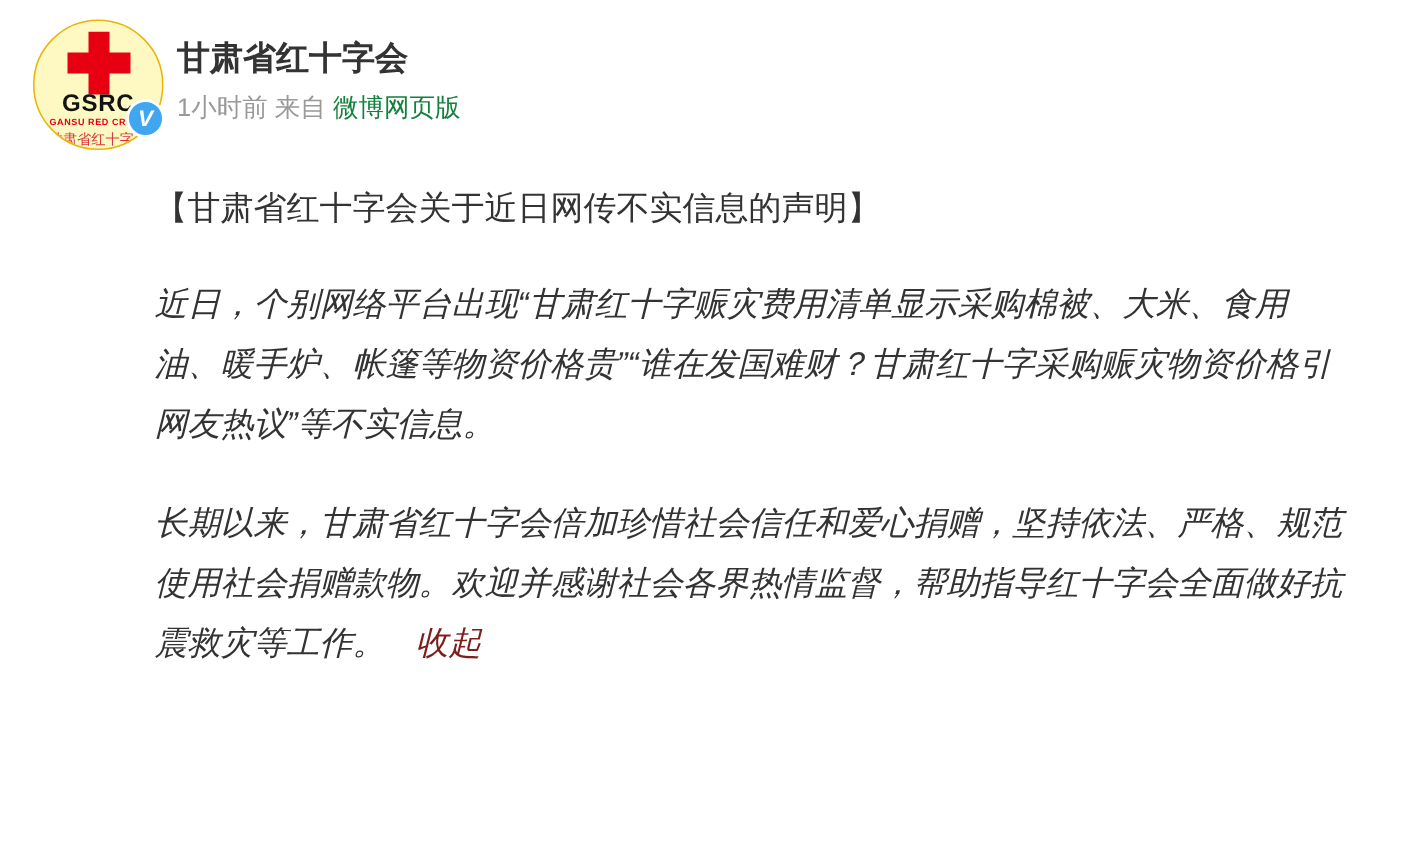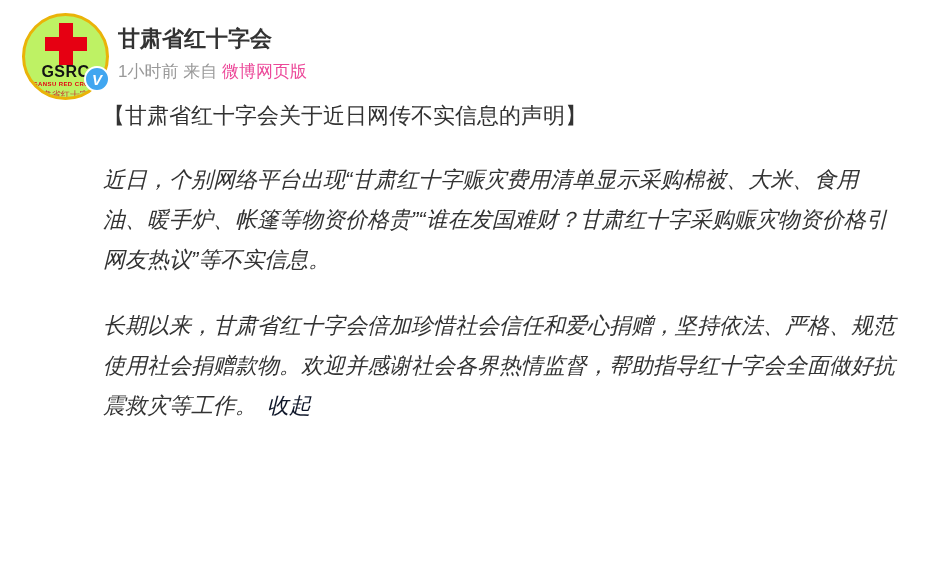--- a/index.html
+++ b/index.html
@@ -9,21 +9,21 @@
     font-family: "Liberation Sans", "DejaVu Sans", sans-serif;
     overflow: hidden;
   }
   .post { position: relative; width: 952px; height: 577px; background:#fff; }
 
   
   .avatar-wrap { position: absolute; left: 22px; top: 13px; width: 112px; height: 92px; }
   .avatar {
     position: absolute; left: 0; top: 0;
     width: 87px; height: 87px; border-radius: 50%;
-    background: #bef264; border: 3px solid #eab308;
+    background: #fef9c3; border: 1px solid #eab308;
     overflow: hidden; cursor: pointer;
   }
   .avatar svg { position: absolute; left: 50%; top: 7px; transform: translateX(-50%); }
   .avatar .acronym {
     position: absolute; left: 0; right: 0; top: 47px;
     text-align: center; font-weight: 700; font-size: 16px;
     color: #131313; letter-spacing: 0.5px;
   }
   .avatar .en-sub {
     position: absolute; left: 0; right: 0; top: 65px;
@@ -46,33 +46,33 @@
   }
   .name {
     position: absolute; left: 118px; top: 24px;
     font-size: 22px; font-weight: 700; color: #333333;
     cursor: pointer; white-space: nowrap;
   }
   .meta {
     position: absolute; left: 118px; top: 60px;
     font-size: 17px; color: #999999; white-space: nowrap;
   }
-  .meta .src { color: #ec4899; text-decoration: none; cursor: pointer; }
+  .meta .src { color: #15803d; text-decoration: none; cursor: pointer; }
 
   
   .content {
     position: absolute; left: 103px; top: 96px; width: 834px;
     font-size: 22px; color: #333333; line-height: 40px;
   }
-  .title { margin-bottom: 24px; white-space: pre; }
+  .title { margin-bottom: 24px; white-space: pre; margin-top: 23px; }
   .content p { margin: 0 0 26px 0; font-style: italic; }
   .content p span.body-text { white-space: pre; }
   .collapse-link {
-    color: #0f172a; text-decoration: none; cursor: pointer;
-    margin-left: 10px; white-space: nowrap;
+    color: #7f1d1d; text-decoration: none; cursor: pointer;
+    margin-left: 20px; white-space: nowrap;
   }
 </style>
 </head>
 <body>
 
 <div class="post">
 
   <div class="avatar-wrap">
     <div class="avatar">
       <svg width="44" height="44" viewBox="0 0 44 44">

